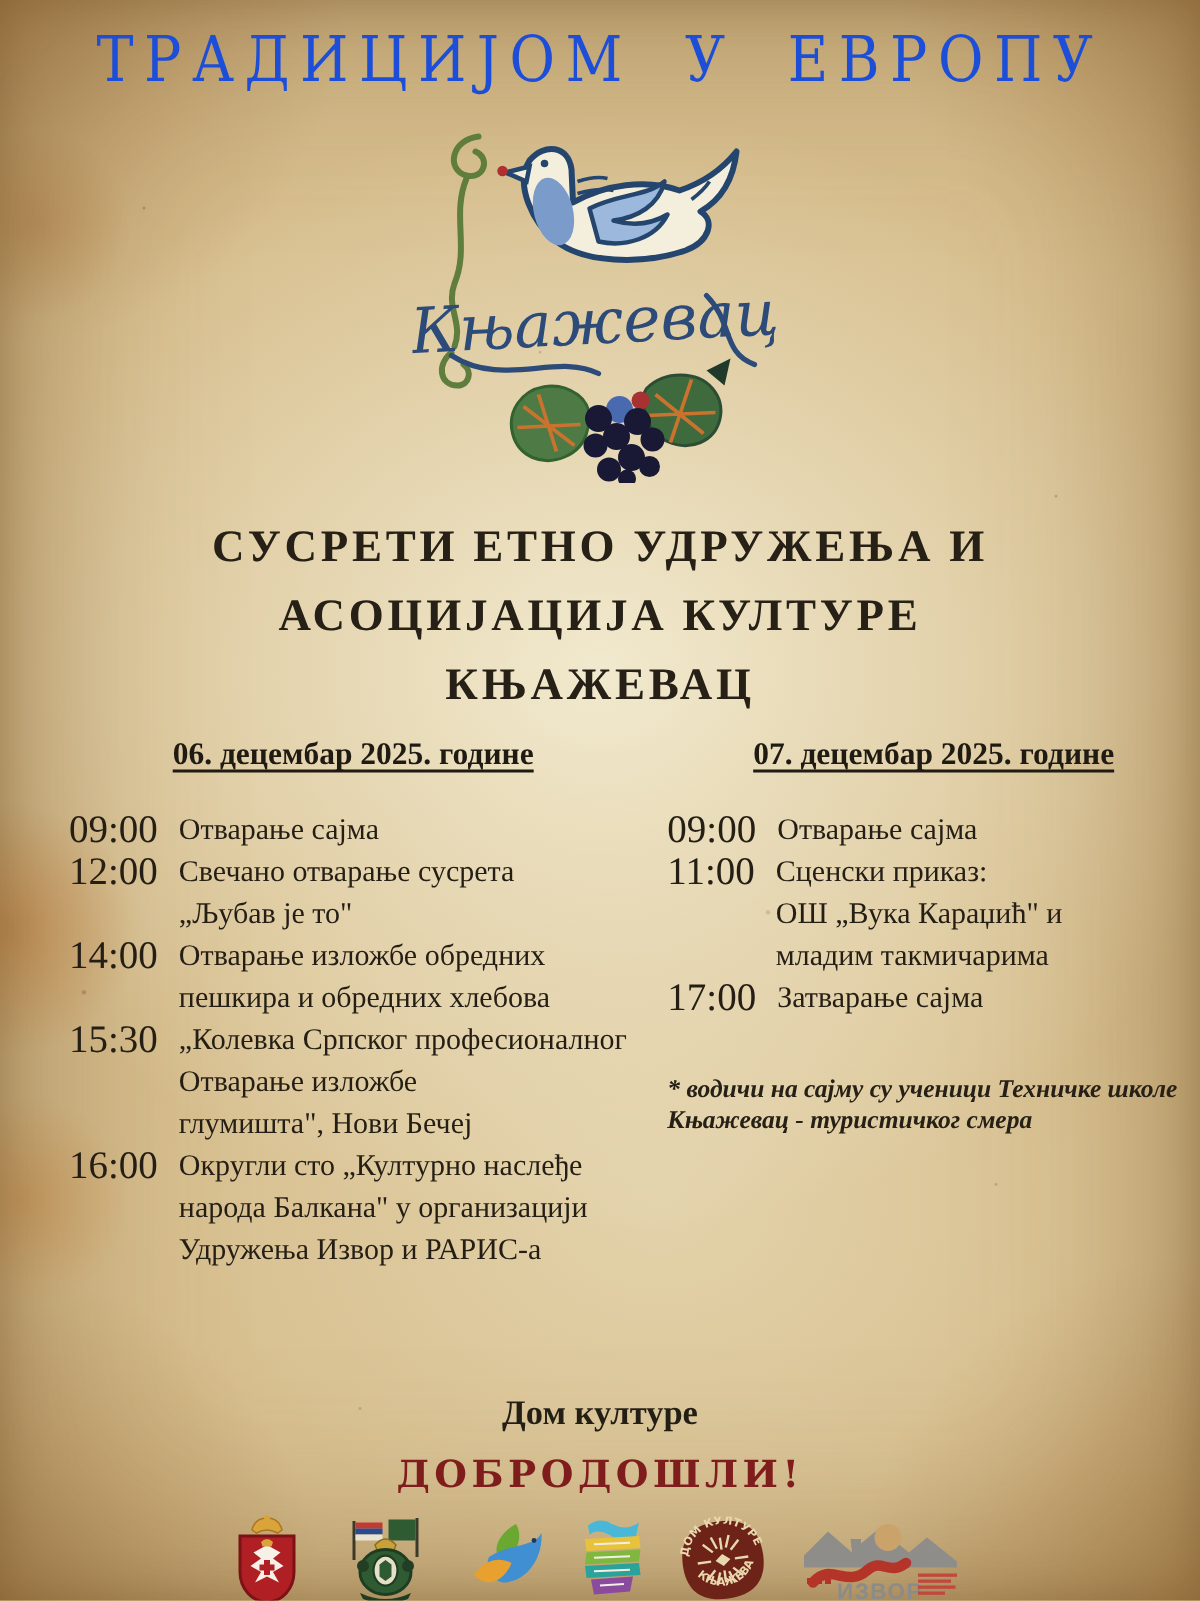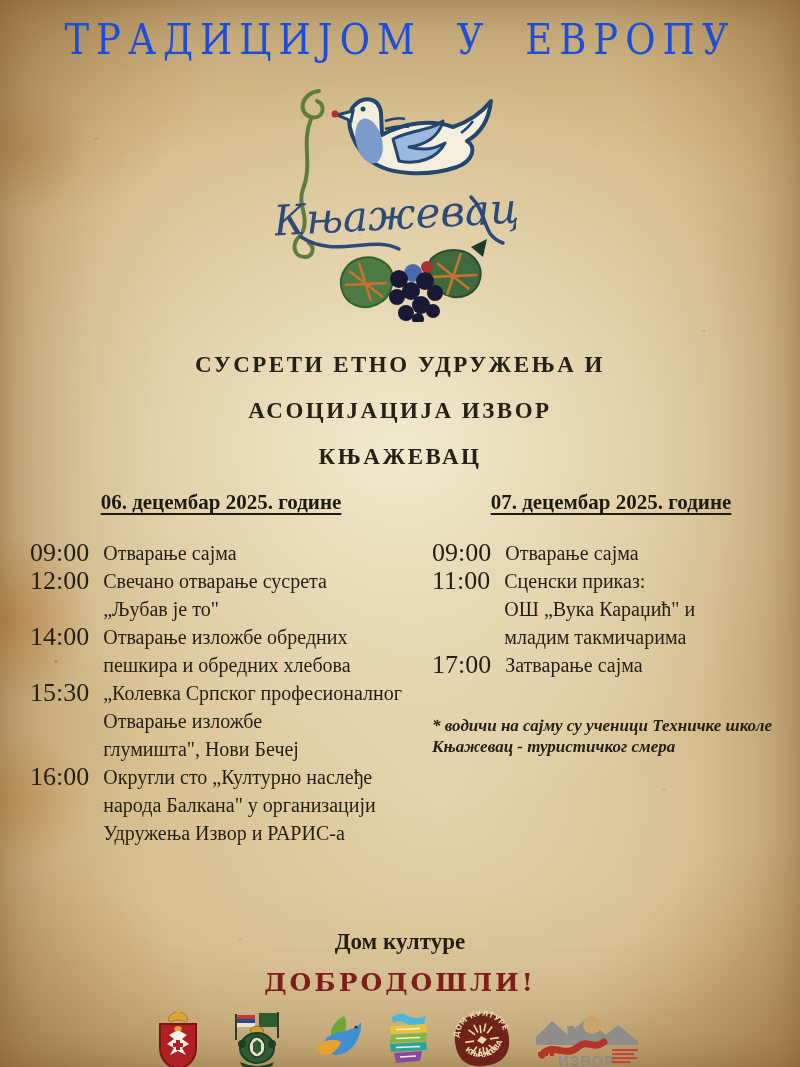--- a/index.html
+++ b/index.html
@@ -41,25 +41,25 @@
     font-family:"DejaVu Serif","Liberation Serif",serif;
     font-size:37px;font-weight:400;letter-spacing:7px;word-spacing:16px;
     color:#1d4ed8;
   }
   .title span{display:inline-block;transform:scaleY(1.14);}
 
   .logo-wrap{width:250px;height:245px;margin:16px auto 0;}
 
   .heading{
     margin-top:20px;text-align:center;font-weight:700;
-    font-size:23px;letter-spacing:2.5px;line-height:46px;color:#262016;
+    font-size:30px;letter-spacing:2.5px;line-height:46px;color:#262016;
   }
 
   .schedule{
-    display:flex;margin-top:10px;padding-left:30px;
+    display:flex;margin-top:10px;padding-left:46px;
   }
   .day-col{display:flex;flex-direction:column;}
   .day-col.left{width:382px;margin-right:20px;}
   .day-col.right{width:358px;}
   .day-date{
     text-align:center;font-weight:700;font-size:21px;color:#1f1a12;
     text-decoration:underline;text-underline-offset:4px;text-decoration-thickness:2px;
   }
   .events{margin-top:24px;}
   .event{display:flex;align-items:flex-start;}
@@ -140,21 +140,21 @@
         <circle cx="146" cy="228" r="9"></circle>
         <circle cx="131" cy="236" r="8"></circle>
         <circle cx="158" cy="234" r="7"></circle>
         <circle cx="143" cy="242" r="6"></circle>
       </g>
     </svg>
   </div>
 
   <div class="heading">
     <div>СУСРЕТИ ЕТНО УДРУЖЕЊА И</div>
-    <div>АСОЦИЈАЦИЈА ИЗВОР</div>
+    <div>АСОЦИЈАЦИЈА КУЛТУРЕ</div>
     <div>КЊАЖЕВАЦ</div>
   </div>
 
   <div class="schedule">
     <div class="day-col left">
       <div class="day-date">06. децембар 2025. године</div>
       <div class="events">
           <div class="event">
             <span class="time">09:00</span>
             <div class="ev-lines">

